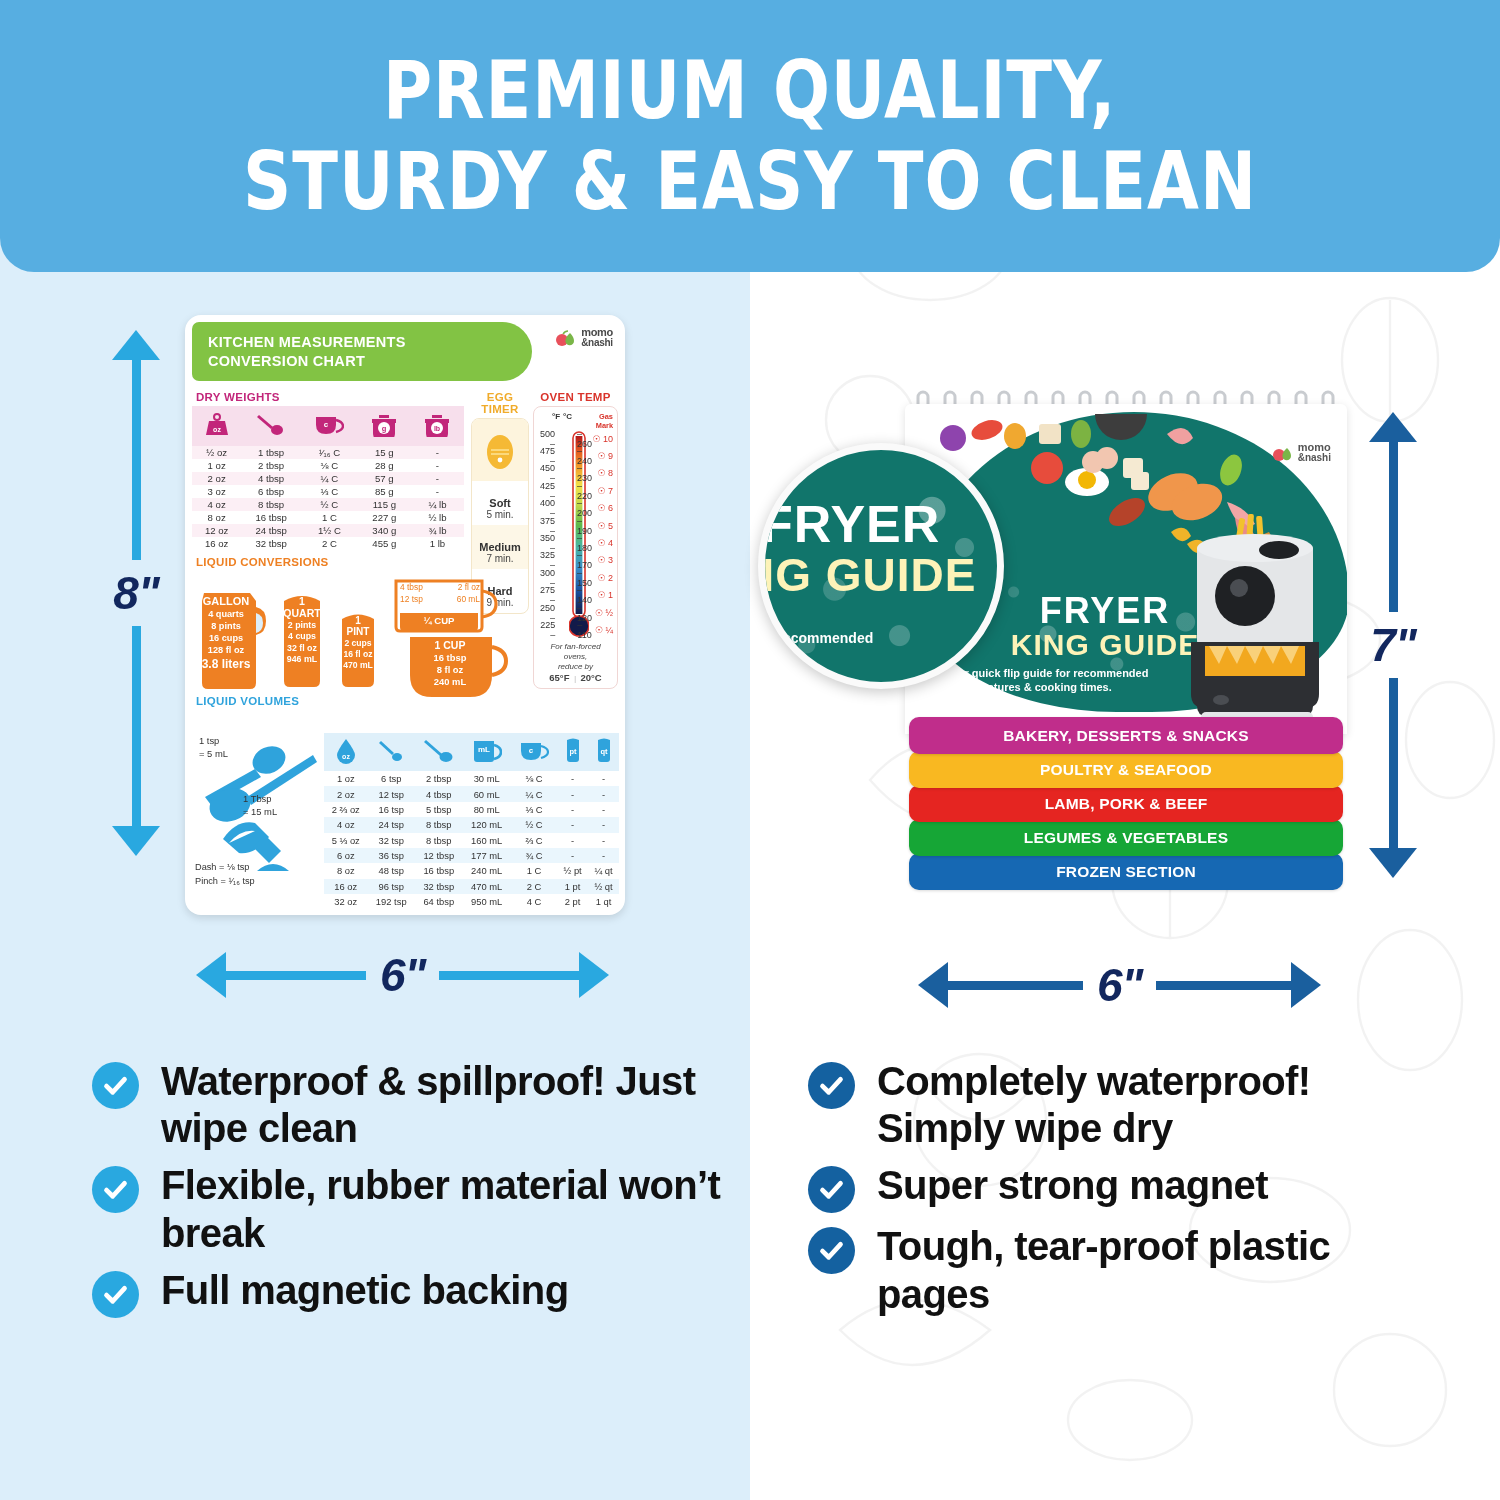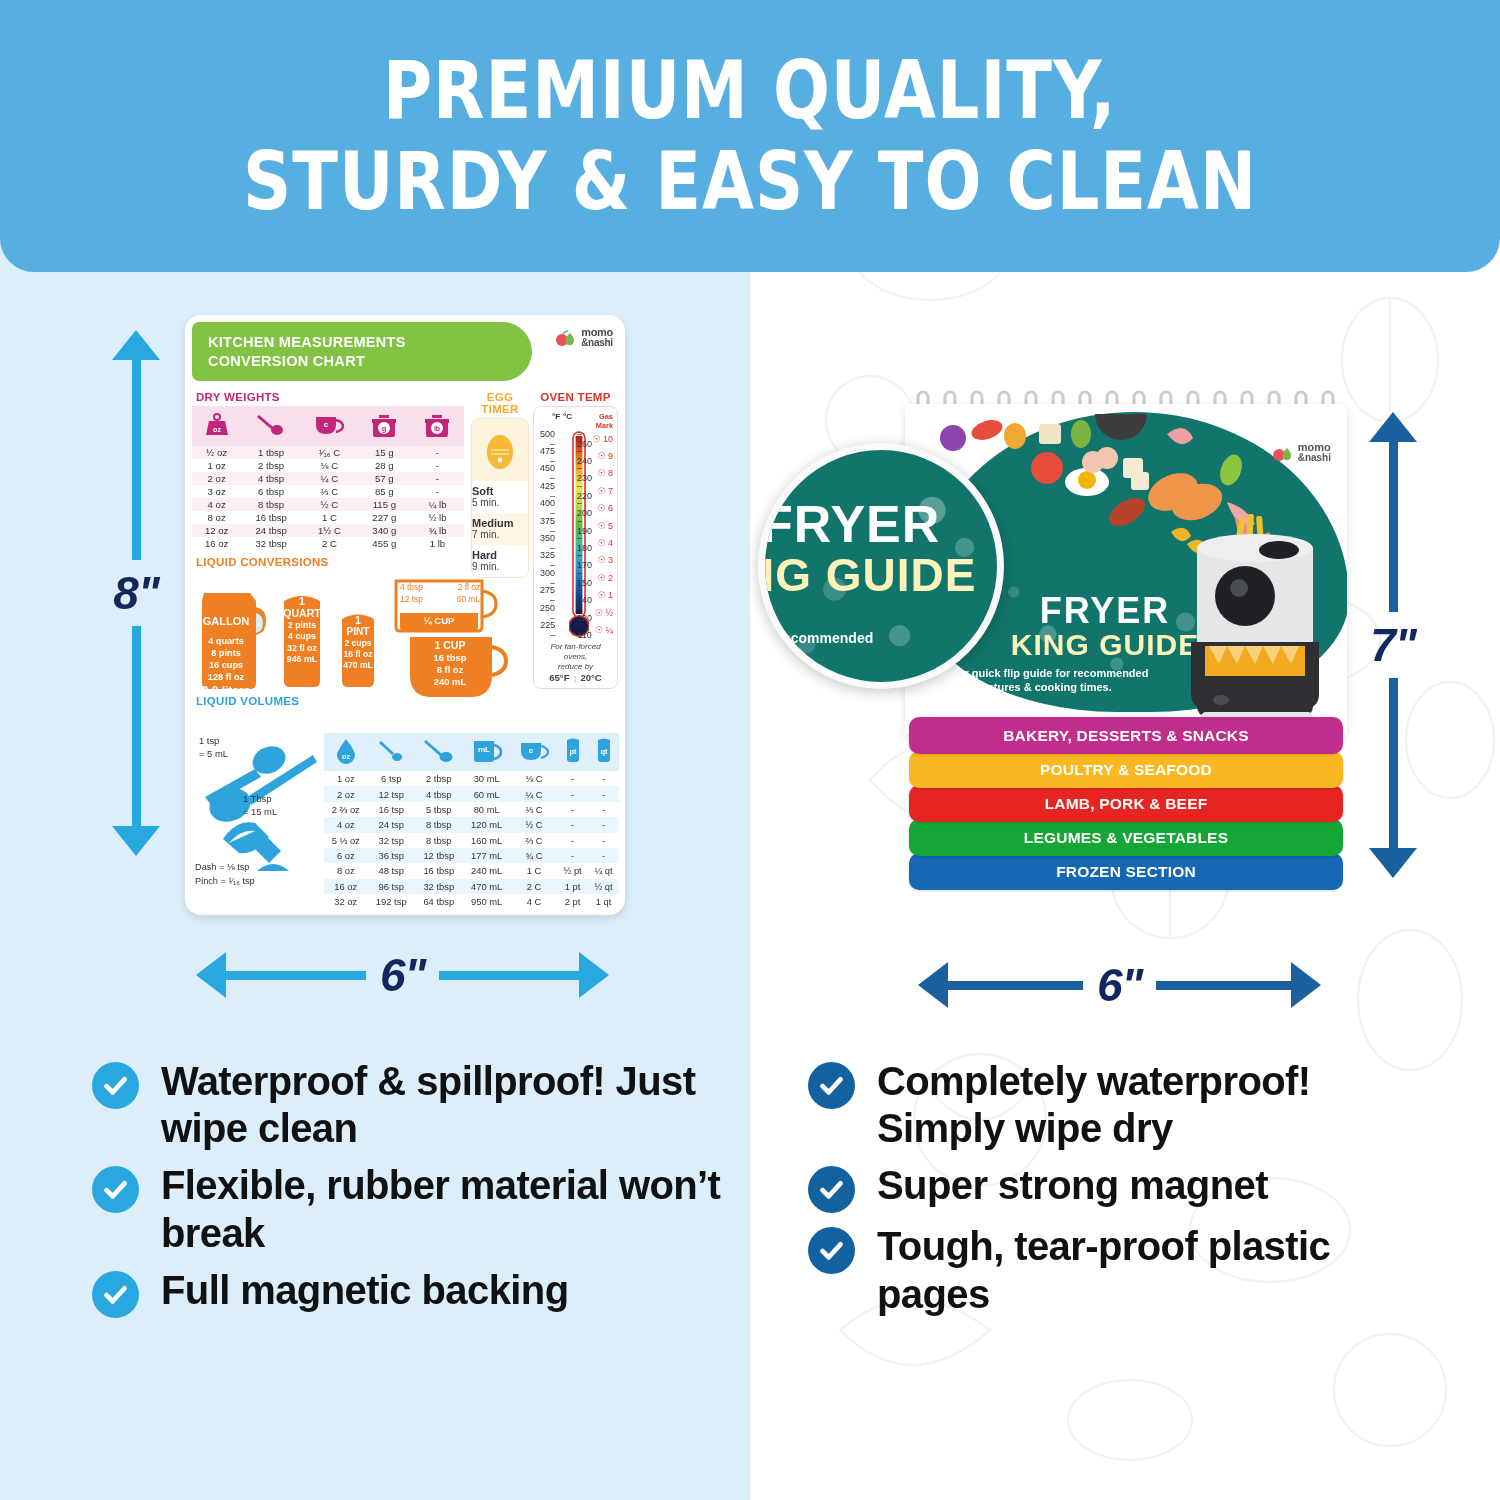--- a/index.html
+++ b/index.html
@@ -117,21 +117,21 @@
   
   #vol-table { width:100%; font-size:9.4px; }
   #vol-table td { text-align:center; padding:2.2px 0; color:#333; }
   #vol-table tr.hdr td { background:#dff0fa; padding:0; height:38px; }
   #vol-table tr.alt td { background:#eaf6fd; }
   #vol-table tr.wht td { background:#ffffff; }
 
   
   #egg-timer { background:#fff; border:1px solid #f3e6c9; border-radius:8px; overflow:hidden; }
   #egg-timer .eggimg { background:#fdf4dd; height:62px; display:flex; align-items:center; justify-content:center;}
-  #egg-timer .row { padding:4px 0 5px; }
+  #egg-timer .row { text-align:center; padding:16px 0 5px; }
   #egg-timer .row.tint { background:#fdf7e7; }
   #egg-timer .row .n { font-weight:700; font-size:11px; color:#333; }
   #egg-timer .row .v { font-size:10px; color:#444; }
 
   
   #oven-box { background:#fff; border:1px solid #f0d6d4; border-radius:8px; padding:5px 4px 4px; }
   .oven-hdr { display:flex; font-size:8px; font-weight:700; color:#333; }
   .oven-row { display:flex; align-items:center; font-size:9px; color:#333; height:17.4px;}
   .oven-f { width:34px; text-align:right; }
   .oven-c { width:38px; text-align:left; padding-left:3px;}
@@ -326,22 +326,22 @@
       <div class="sec-title sec-liq">LIQUID CONVERSIONS</div>
       <div style="display:flex; align-items:flex-end; gap:4px; padding-left:4px; height:118px;">
 
         <div style="position:relative;width:74px;height:112px;">
           <svg viewBox="0 0 74 112" style="position:absolute;inset:0;width:74px;height:112px;">
             <path d="M8 16 h46 l6 8 v6 q10 2 10 14 t-10 14 v48 q0 6 -6 6 h-42 q-6 0 -6 -6 v-82z" fill="#ee8023"></path>
             <path d="M60 36 q7 2 7 10 t-7 10" fill="#dceefa"></path>
           </svg>
           <div style="position:absolute;left:0;right:14px;top:6px;">
             <div class="lc-white" style="font-size:11px;">1</div>
-            <div class="lc-white" style="font-size:11px;margin-top:20px;">GALLON</div>
-            <div id="gallon-lines" style="margin-top:9px;">
+            <div class="lc-white" style="font-size:11px;">GALLON</div>
+            <div id="gallon-lines" style="margin-top:2px;">
                 <div class="lc-white" style="font-size:9.2px;line-height:1.3;">4 quarts</div>
                 <div class="lc-white" style="font-size:9.2px;line-height:1.3;">8 pints</div>
                 <div class="lc-white" style="font-size:9.2px;line-height:1.3;">16 cups</div>
                 <div class="lc-white" style="font-size:9.2px;line-height:1.3;">128 fl oz</div>
                 <div class="lc-white" style="font-size:12px;line-height:1.3;">3.8 liters</div>
               </div>
           </div>
         </div>
 
         <div style="position:relative;width:56px;height:98px;">

